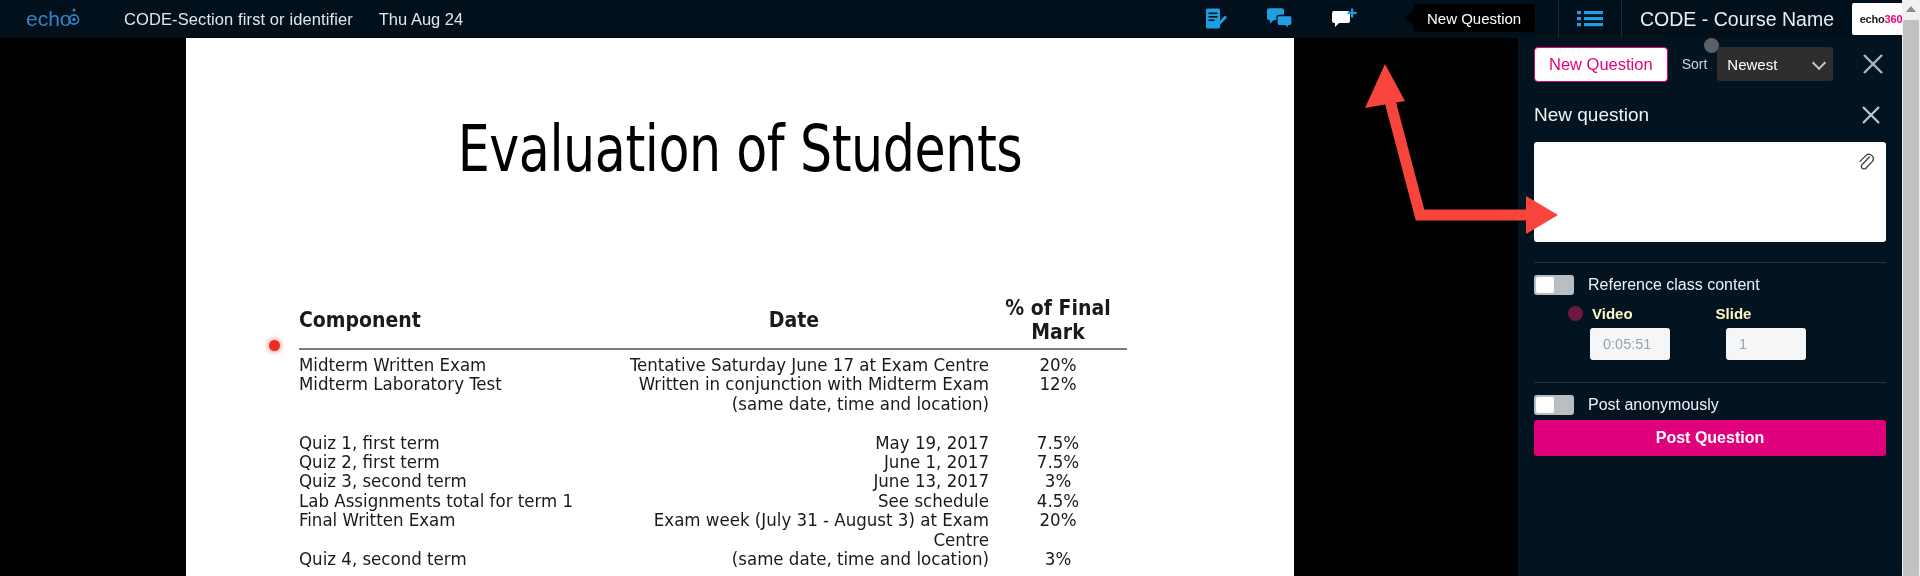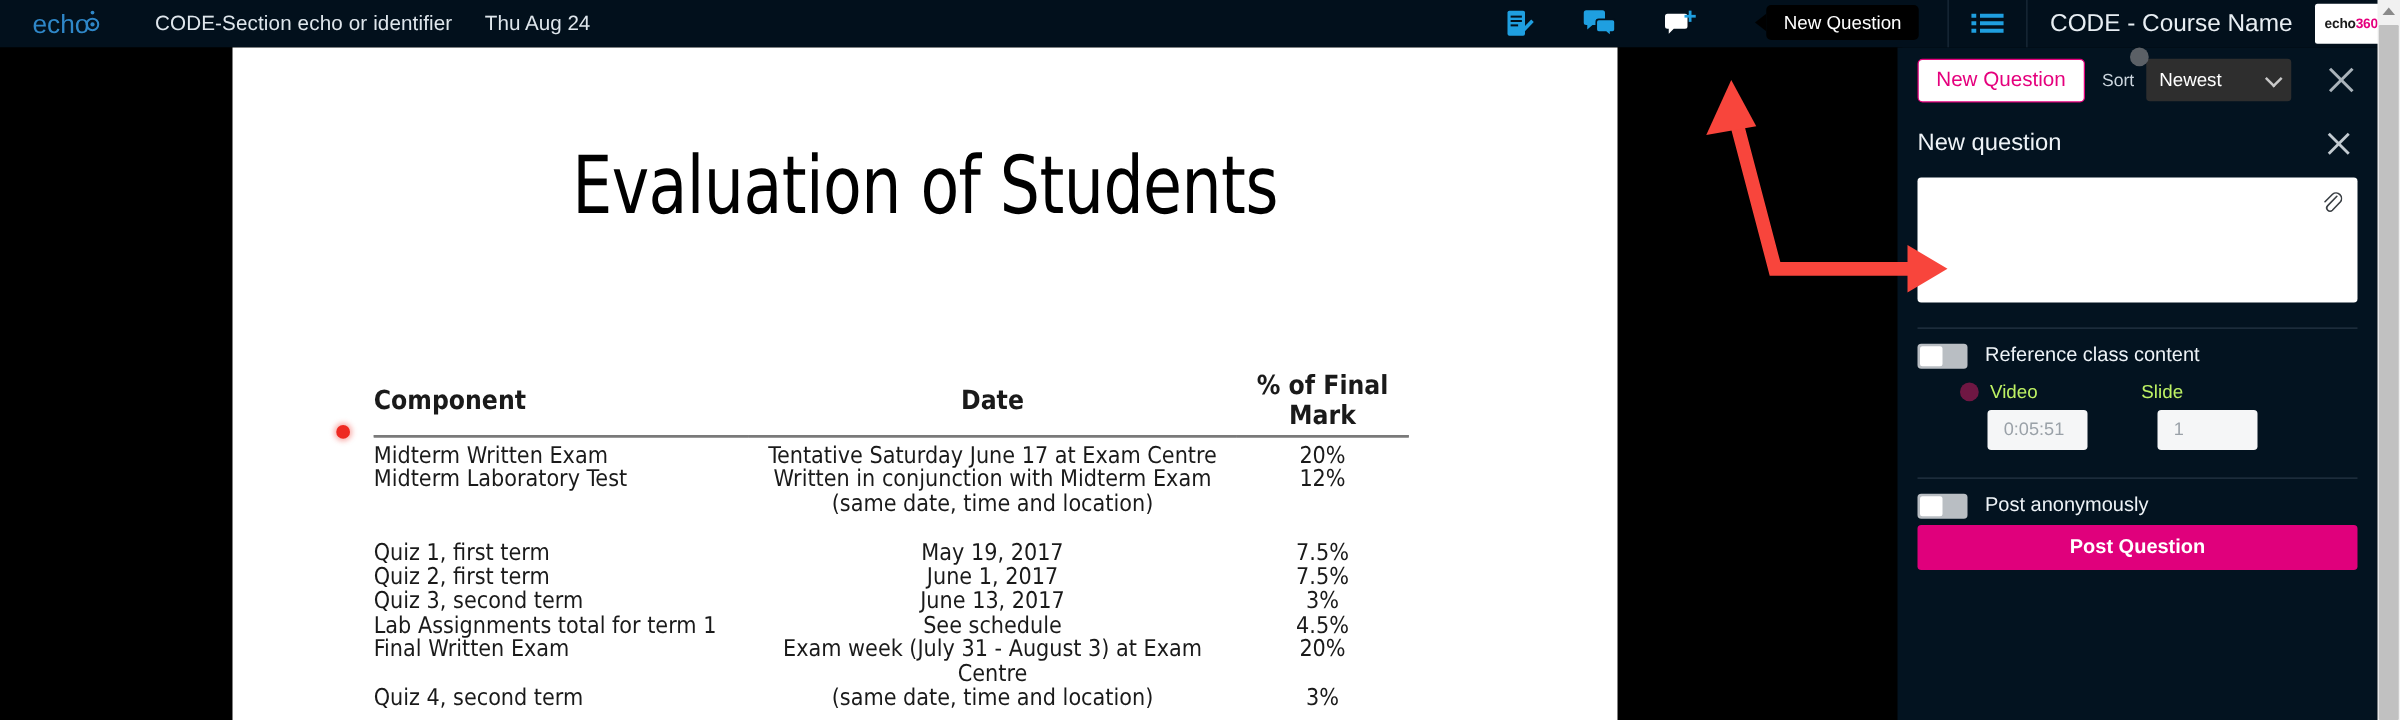--- a/index.html
+++ b/index.html
@@ -86,21 +86,21 @@
   }
   table.marks th {
     font-weight: bold; padding-bottom: 4px; font-size: 21px;
     border-bottom: 2.5px solid #7a7a7a;
   }
   table.marks th.c-comp { text-align: left; width: 300px; }
   table.marks th.c-date { text-align: center; width: 390px; }
   table.marks th.c-pct  { text-align: center; width: 138px; }
   table.marks td { padding: 0; height: 19.4px; line-height: 19.4px; vertical-align: top; }
   table.marks td.c-comp { text-align: left; }
-  table.marks td.c-date { text-align: center; }
+  table.marks td.c-date { text-align: right; }
   table.marks td.c-pct  { text-align: center; }
   table.marks tbody tr:first-child td { padding-top: 5px; }
   .bullet-dot {
     position: absolute; left: 83px; top: 44px; width: 11px; height: 11px;
     border-radius: 50%; background: #ee2a22;
     box-shadow: 0 0 4px 2px rgba(238,42,34,.35);
   }
 
   
   .annot-arrow { position: absolute; left: 1340px; top: 22px; width: 220px; height: 190px; z-index: 7; pointer-events: none; }
@@ -160,21 +160,21 @@
   }
   .opt-label { color: #eef3f7; font-size: 16px; margin-left: 14px; }
 
   .ref-sub { padding: 10px 16px 0 50px; }
   .radio-line { display: flex; align-items: center; }
   .radio {
     width: 15px; height: 15px; border-radius: 50%; flex: 0 0 auto; cursor: pointer;
   }
   .radio.video { background: #6f1743; }
   .radio.slide { background: #5b6066; }
-  .radio-text { color: #bef264; font-size: 15px; margin-left: 9px; }
+  .radio-text { color: #fef9c3; font-size: 15px; margin-left: 9px; font-weight: bold; }
   .radio-gap { width: 74px; }
   .field-row { display: flex; margin-top: 6px; padding-left: 22px; }
   .ref-field {
     width: 80px; height: 32px; background: #f5f6f7; border-radius: 3px;
     color: #9aa1a8; font-size: 14.5px; display: flex; align-items: center;
     padding-left: 13px;
   }
   .field-gap { width: 56px; }
 
   .post-btn {
@@ -208,21 +208,21 @@
 
     <div class="echo-logo">
       <svg width="62" height="24" viewBox="0 0 62 24">
         <text x="0" y="19" font-family="Liberation Sans, sans-serif" font-size="21" fill="#2f87c8">echo</text>
         <circle cx="48" cy="12.5" r="4.6" fill="none" stroke="#2f87c8" stroke-width="1.6"></circle>
         <circle cx="48" cy="12.5" r="1.7" fill="#2f87c8"></circle>
         <circle cx="48" cy="3" r="1.5" fill="#2f87c8"></circle>
       </svg>
     </div>
 
-    <div class="section-label">CODE-Section echo or identifier</div>
+    <div class="section-label">CODE-Section first or identifier</div>
     <div class="date-label">Thu Aug 24</div>
 
     <div class="topbar-spacer"></div>
 
     <div class="tb-icon" style="margin-right:20px;">
       <svg width="26" height="26" viewBox="0 0 26 26">
         <rect x="3" y="2.5" width="14" height="20" rx="1.5" fill="#1f9fe0"></rect>
         <rect x="5.5" y="6.5" width="9" height="1.6" fill="#02101c"></rect>
         <rect x="5.5" y="10" width="9" height="1.6" fill="#02101c"></rect>
         <rect x="5.5" y="13.5" width="6" height="1.6" fill="#02101c"></rect>

